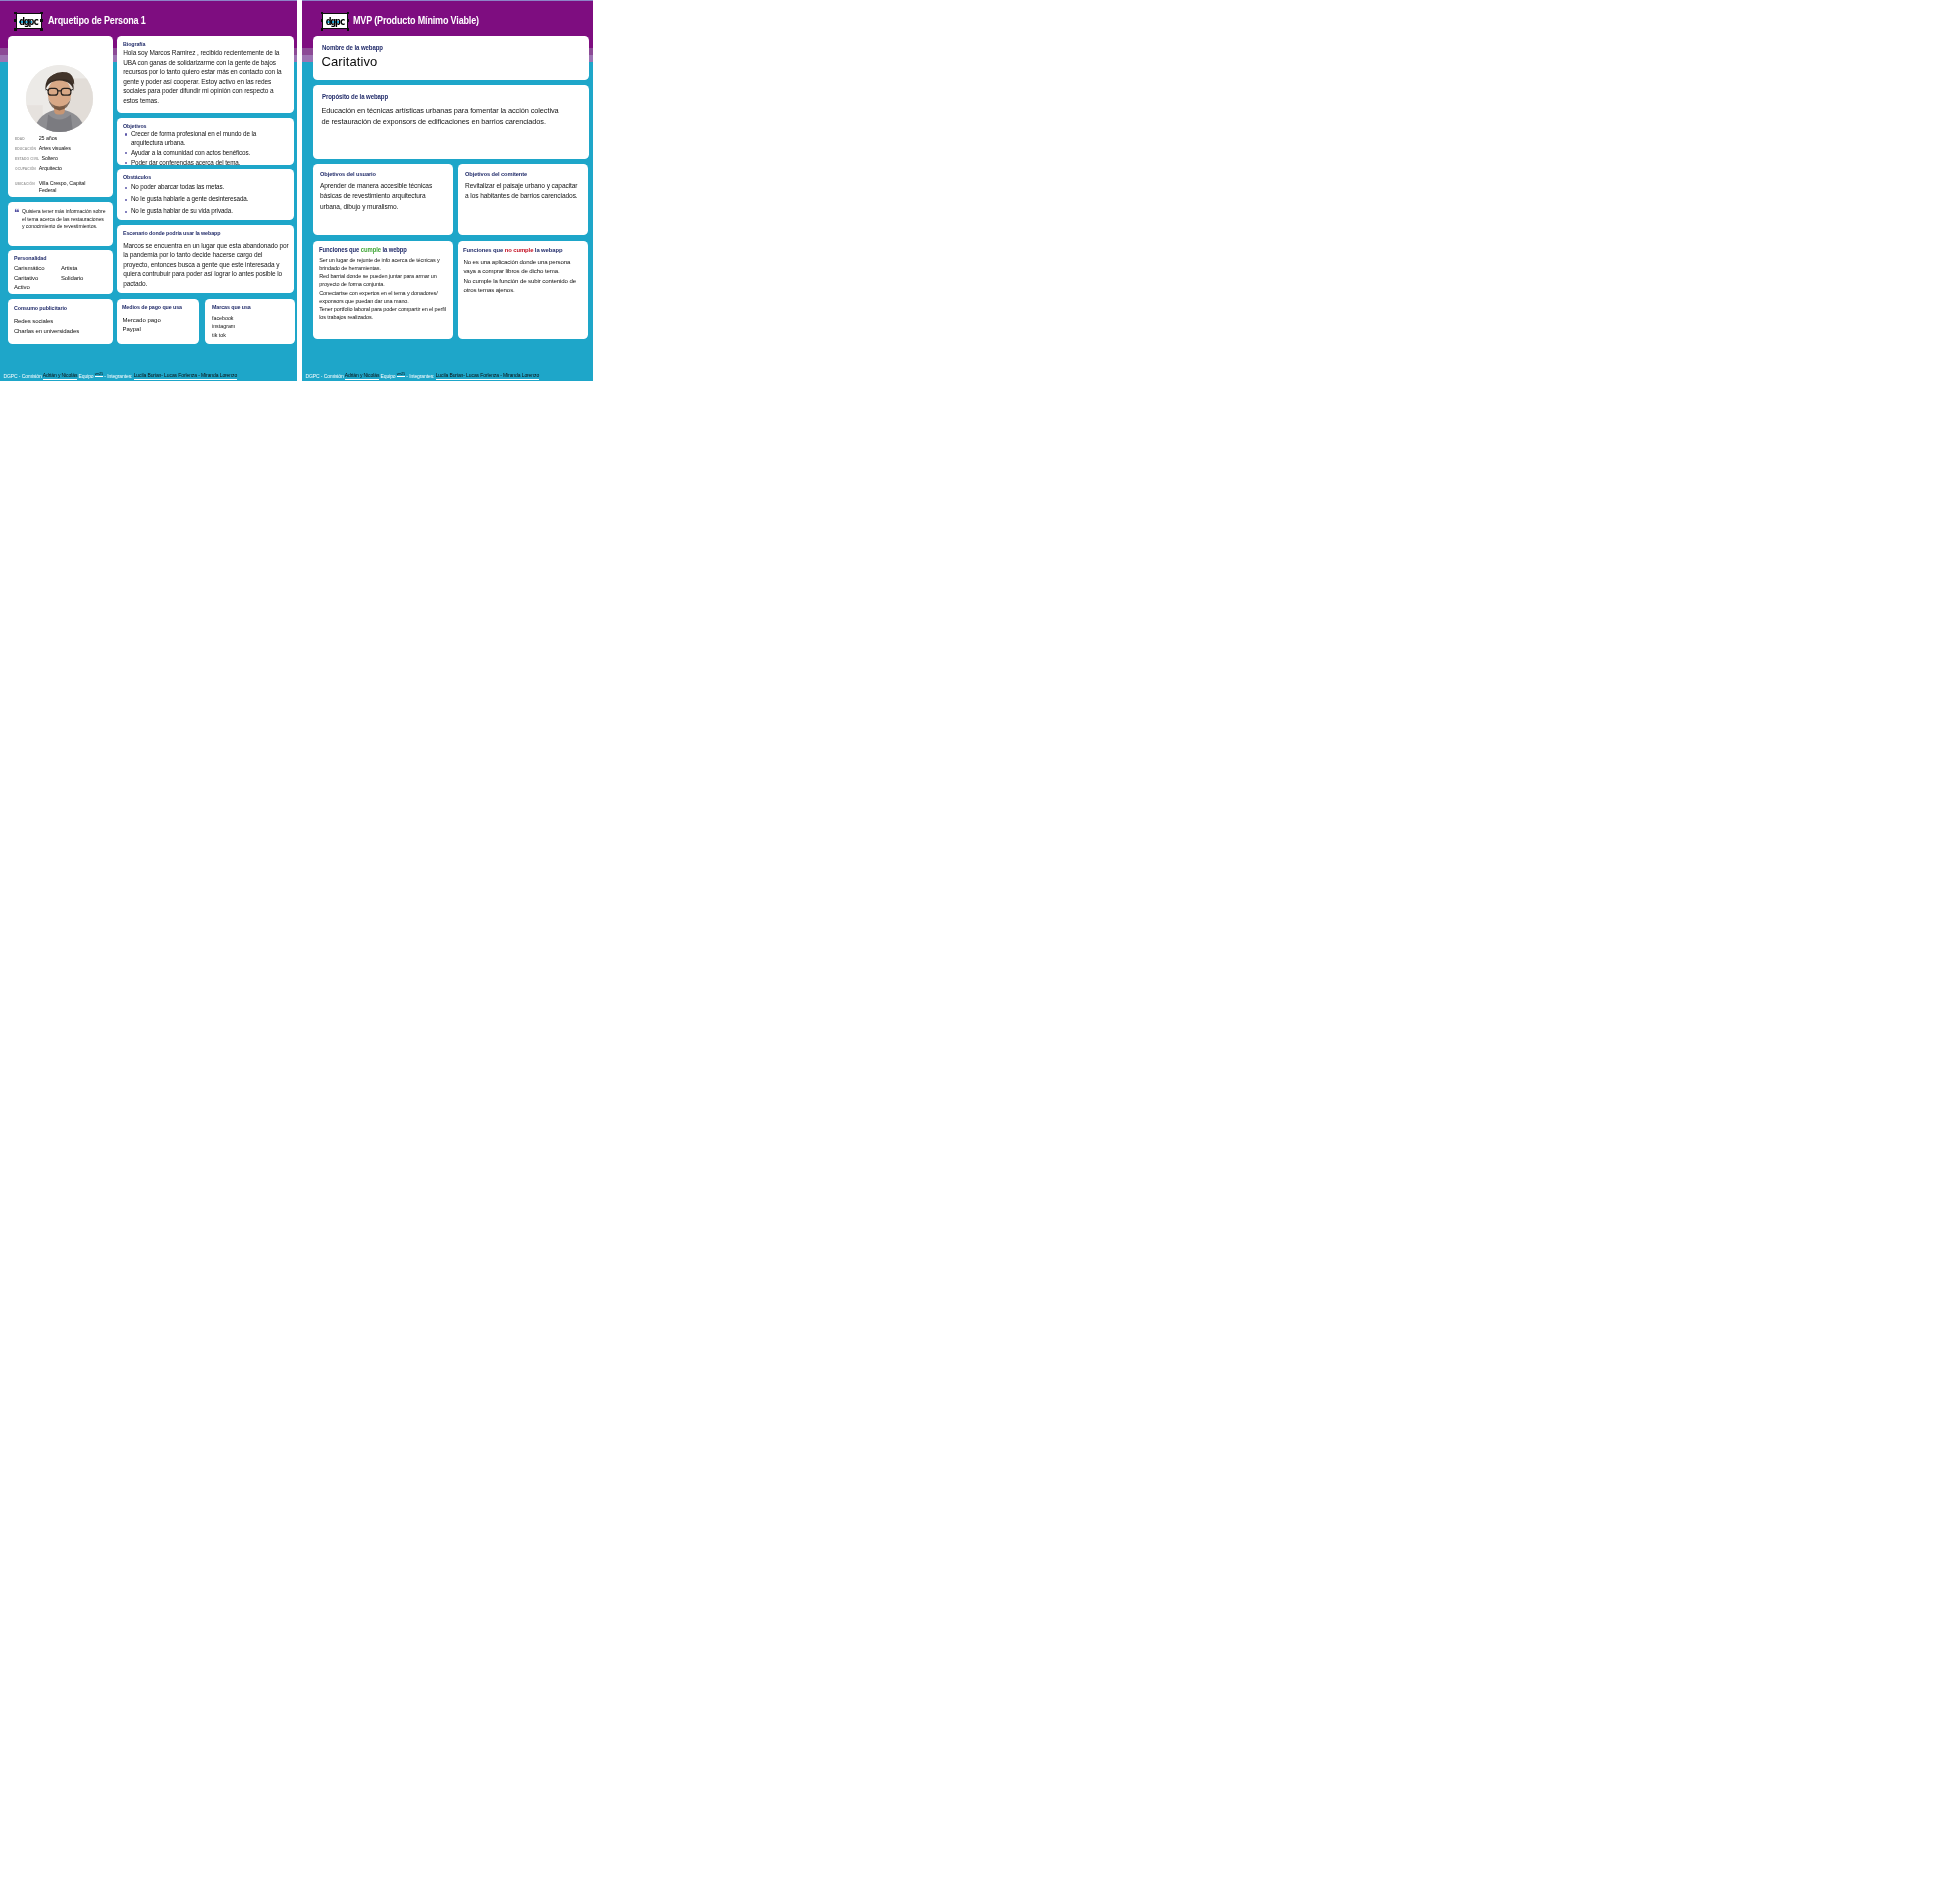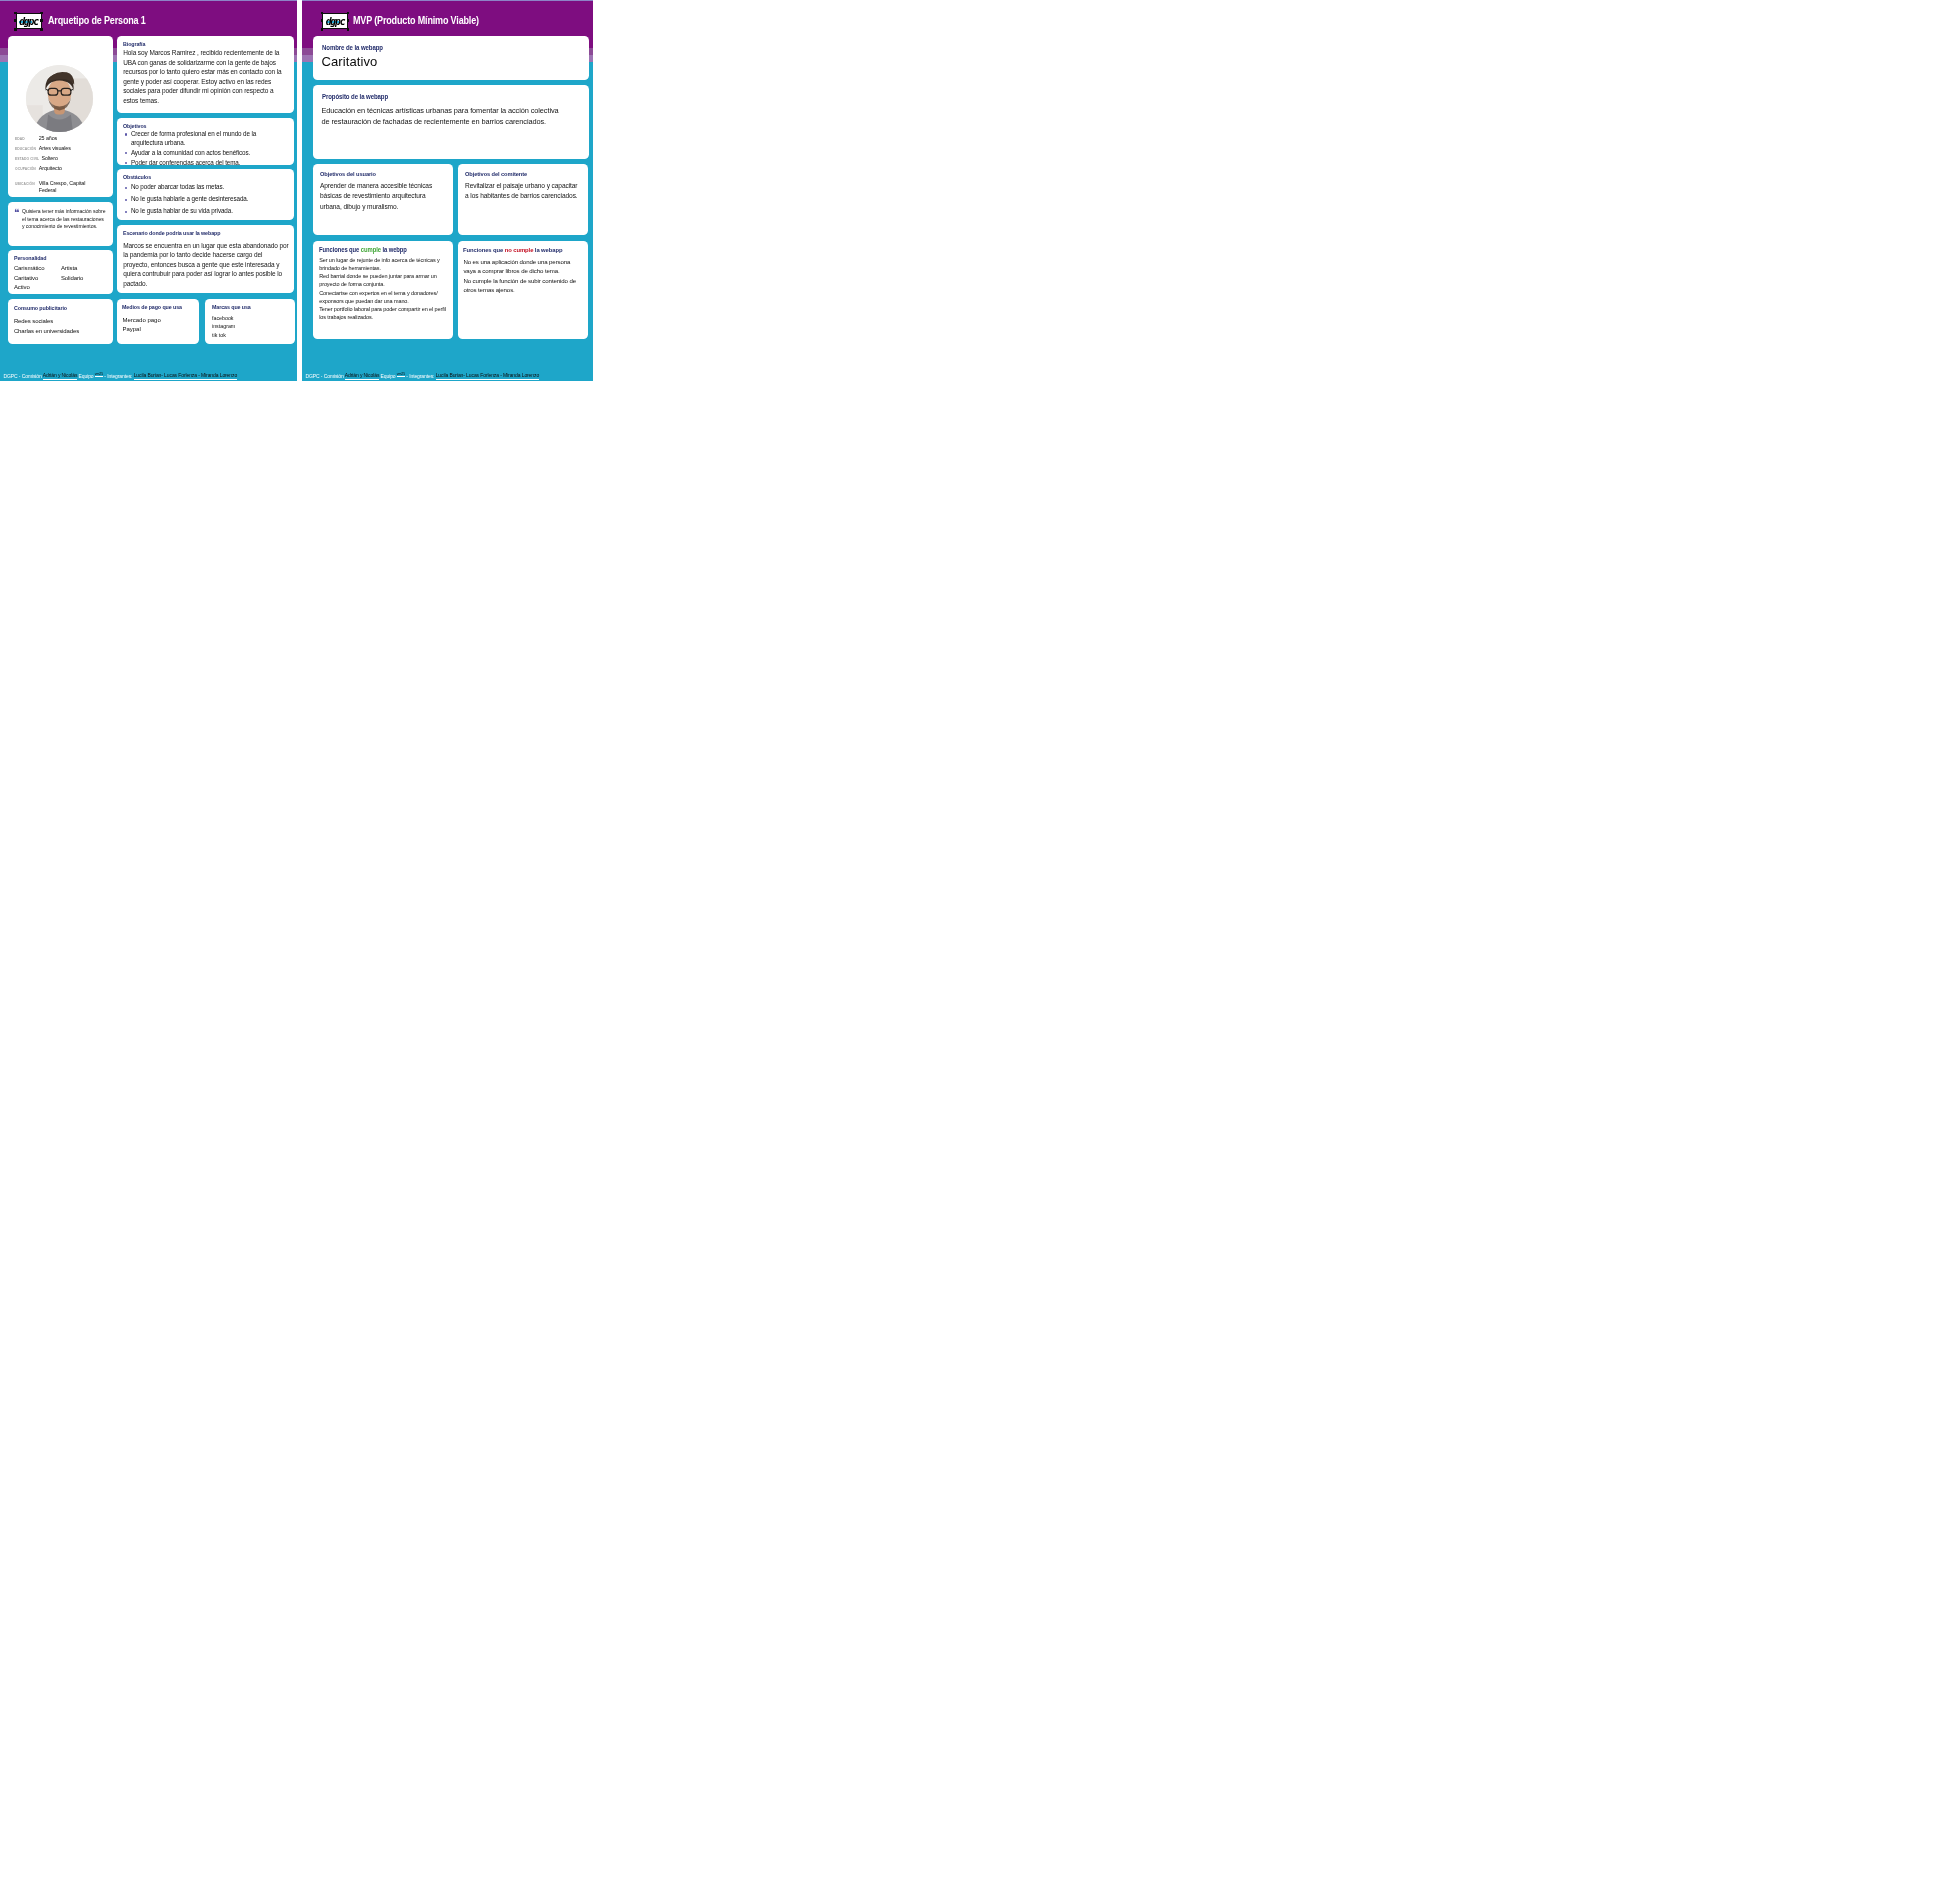--- a/index.html
+++ b/index.html
@@ -11,21 +11,21 @@
   .panel-right{left:302px;width:291px;}
   .gutter{position:absolute;top:0;left:297px;width:5.4px;height:381px;background:#ffffff;}
   .strip-top{position:absolute;top:0;left:0;width:100%;height:1.2px;background:#8d83c7;}
   .band-purple{position:absolute;top:1.2px;left:0;width:100%;height:47px;background:#7e0d80;}
   .band-mid{position:absolute;top:48px;left:0;width:100%;height:6.6px;background:#8c4a96;}
   .band-lav{position:absolute;top:55px;left:0;width:100%;height:7px;background:#9d74b3;}
 
   .logo{position:absolute;top:12.8px;width:24px;height:14.7px;background:#ffffff;border:1.2px solid #0d0d0d;
         display:flex;align-items:center;justify-content:center;z-index:2;}
   .logo-text{position:relative;z-index:2;font-family:"DejaVu Sans Mono","Liberation Mono",monospace;
-        font-weight:bold;font-size:9.7px;letter-spacing:-1.2px;color:#000;font-style:italic;}
+        font-weight:bold;font-size:9.7px;letter-spacing:-1.2px;color:#000;}
   .logo-accent{position:absolute;left:2.7px;top:7.4px;width:13px;height:1.9px;background:#29b6e8;z-index:1;}
   .handle{position:absolute;width:2.7px;height:2.7px;background:#0d0d0d;}
   .h-tl{left:-2.3px;top:-2.3px;} .h-tr{right:-2.3px;top:-2.3px;} .h-bl{left:-2.3px;bottom:-2.3px;} .h-br{right:-2.3px;bottom:-2.3px;}
   .h-ml{left:-2.3px;top:5.4px;} .h-mr{right:-2.3px;top:5.4px;}
 
   .panel-title{position:absolute;top:11.6px;height:17px;line-height:17px;color:#ffffff;
         font-size:11px;font-weight:bold;letter-spacing:-0.2px;white-space:nowrap;
         transform:scaleX(.82);transform-origin:0 50%;z-index:2;}
   .pl-title{left:48px;} .pr-title{left:51px;}
 
@@ -283,21 +283,21 @@
     </div>
     <div class="panel-title pr-title">MVP (Producto Mínimo Viable)</div>
 
     <section class="card nombre-card">
       <h3>Nombre de la webapp</h3>
       <div class="webapp-name">Caritativo</div>
     </section>
 
     <section class="card proposito-card">
       <h3>Propósito de la webapp</h3>
-      <div class="body">Educación en técnicas artísticas urbanas para fomentar la acción colectiva de restauración de fachadas de recientemente en barrios carenciados.</div>
+      <div class="body">Educación en técnicas artísticas urbanas para fomentar la acción colectiva de restauración de exponsors de edificaciones en barrios carenciados.</div>
     </section>
 
     <section class="card usuario-card">
       <h3>Objetivos del usuario</h3>
       <div class="body">Aprender de manera accesible técnicas básicas de revestimiento arquitectura urbana, dibujo y muralismo.</div>
     </section>
 
     <section class="card comitente-card">
       <h3>Objetivos del comitente</h3>
       <div class="body">Revitalizar el paisaje urbano y capacitar a los habitantes de barrios carenciados.</div>

